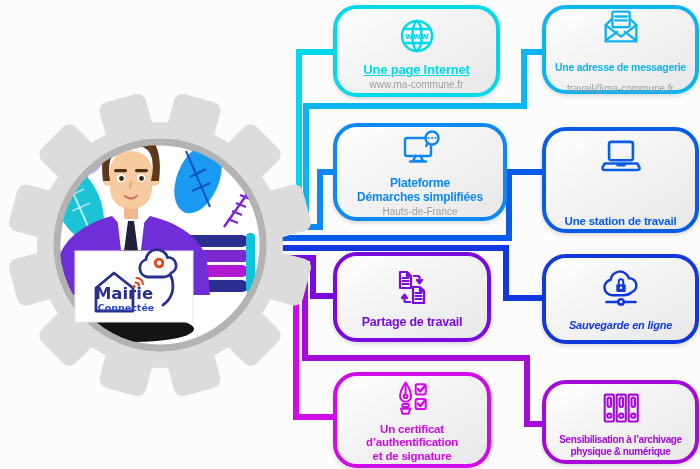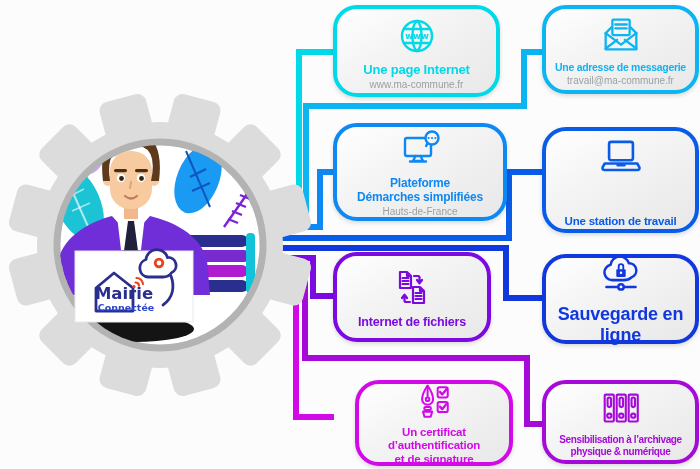--- a/index.html
+++ b/index.html
@@ -12,27 +12,27 @@
     background:linear-gradient(150deg,#ffffff 0%,#f3f3f3 45%,#e9e9e9 95%);
     box-shadow:0 2px 4px rgba(0,0,0,.14);
     display:flex;flex-direction:column;align-items:center;justify-content:center;
     text-align:center;padding:3px 6px;z-index:3;
   }
   .card-icon{line-height:0;flex:0 0 auto;}
   .card-title{font-weight:bold;white-space:pre-line;line-height:1.16;letter-spacing:-0.2px;margin-top:2px;}
   .card-sub{color:#9aa0a3;font-size:10px;margin-top:2px;letter-spacing:0;}
   .card-sub.italic{}
   
-  .c0{left:333px;top:5px;width:167px;height:92px;}   .c0 .card-title{font-size:13px;}
+  .c0{left:333px;top:5px;width:167px;height:92px;}   .c0 .card-title{font-size:13px;text-decoration:underline;}
   .c1{left:542px;top:5px;width:157px;height:89px;}   .c1 .card-title{font-size:10.5px;letter-spacing:-0.3px;}
   .c2{left:333px;top:123px;width:174px;height:98px;} .c2 .card-title{font-size:12px;}
   .c3{left:542px;top:127px;width:157px;height:106px;}.c3 .card-title{font-size:11.5px;margin-top:32px;}
   .c4{left:333px;top:252px;width:158px;height:90px;} .c4 .card-title{font-size:12.5px;}
-  .c5{left:542px;top:254px;width:157px;height:90px;} .c5 .card-title{font-size:18px;}
-  .c6{left:333px;top:380px;width:158px;height:86px;margin-left:22px;} .c6 .card-title{font-size:11.5px;}
+  .c5{left:542px;top:254px;width:157px;height:90px;} .c5 .card-title{font-size:11px;font-style:italic;}
+  .c6{left:333px;top:372px;width:158px;height:96px;} .c6 .card-title{font-size:11.5px;}
   .c7{left:542px;top:380px;width:157px;height:84px;} .c7 .card-title{font-size:10px;letter-spacing:-0.4px;}
 </style>
 </head>
 <body>
 
 <div class="stage">
 
   <svg class="layer" style="left:0;top:0;z-index:1" width="700" height="469" viewBox="0 0 700 469" fill="none" stroke-width="6" stroke-linejoin="miter">
     <path d="M232,205 H299 V52 H334" style="stroke: rgb(0, 217, 232);"></path>
     <path d="M232,216 H306 V106 H524 V52 H543" style="stroke: rgb(12, 180, 242);"></path>
@@ -136,21 +136,21 @@
       <svg width="48" height="48" viewBox="0 0 48 48" fill="none" stroke="currentColor" stroke-width="2.4" stroke-linecap="round">
         <circle cx="24" cy="24" r="15"></circle>
         <path d="M24,9 C18,13 18,35 24,39 M24,9 C30,13 30,35 24,39 M11,17 H37 M11,31 H37"></path>
         <text x="24" y="27" text-anchor="middle" font-size="8.5" font-weight="bold" fill="currentColor" stroke="none" font-family="DejaVu Sans, sans-serif">www</text>
       </svg>
     </div>
     <div class="card-title">Une page Internet</div>
     <div class="card-sub italic">www.ma-commune.fr</div>
   </div>
 
-  <div class="card c1" style="color: rgb(12, 180, 242);">
+  <div class="card c1" style="color: rgb(12, 180, 242); gap: 8px;">
     <div class="card-icon">
       <svg width="46" height="46" viewBox="0 0 48 48" fill="none" stroke="currentColor" stroke-width="2.4" stroke-linecap="round" stroke-linejoin="round">
         <path d="M8,21 L14,15 M40,21 L34,15"></path>
         <rect x="15" y="7" width="18" height="16" rx="1"></rect>
         <path d="M18,12 H30 M18,16 H30"></path>
         <path d="M8,21 V38 H40 V21"></path>
         <path d="M8,21 L24,33 L40,21 M8,37 L20,28 M40,37 L28,28"></path>
       </svg>
     </div>
     <div class="card-title">Une adresse de messagerie</div>
@@ -189,21 +189,21 @@
     <div class="card-icon">
       <svg width="48" height="48" viewBox="0 0 48 48" fill="none" stroke="currentColor" stroke-width="2.2" stroke-linecap="round" stroke-linejoin="round">
         <path d="M12,7 h7 l4,4 v12 h-11 Z M19,7 v4 h4"></path>
         <path d="M14.5,13 h6 M14.5,16 h6 M14.5,19 h6"></path>
         <path d="M26,11 h4 a1.5,1.5 0 0 1 1.5,1.5 V17 M29,15 l2.5,3.4 2.5,-3.4"></path>
         <path d="M25,22 h7 l4,4 v12 h-11 Z M32,22 v4 h4"></path>
         <path d="M27.5,28 h6 M27.5,31 h6 M27.5,34 h6"></path>
         <path d="M22,37 h-4 a1.5,1.5 0 0 1 -1.5,-1.5 V31 M14,33 l2.5,-3.4 2.5,3.4"></path>
       </svg>
     </div>
-    <div class="card-title">Internet de fichiers</div>
+    <div class="card-title">Partage de travail</div>
   </div>
 
   <div class="card c5" style="color: rgb(17, 56, 221);">
     <div class="card-icon">
       <svg width="50" height="50" viewBox="0 0 48 48" fill="none" stroke="currentColor" stroke-width="2.4" stroke-linecap="round" stroke-linejoin="round">
         <path d="M15,27 a7.5,7.5 0 0 1 -1,-14.8 a9,9 0 0 1 17.5,-1.5 a7,7 0 0 1 2.5,13.6 c-2,2 -4.5,2.7 -7.5,2.7 Z"></path>
         <rect x="19.5" y="16.5" width="9" height="7.5" rx="1" fill="currentColor" stroke="none"></rect>
         <path d="M21.8,16.5 v-2.6 a2.2,2.2 0 0 1 4.4,0 v2.6" stroke-width="1.8"></path>
         <circle cx="24" cy="20" r="1.2" fill="#ffffff" stroke="none"></circle>
         <path d="M10,33.5 H38"></path>

